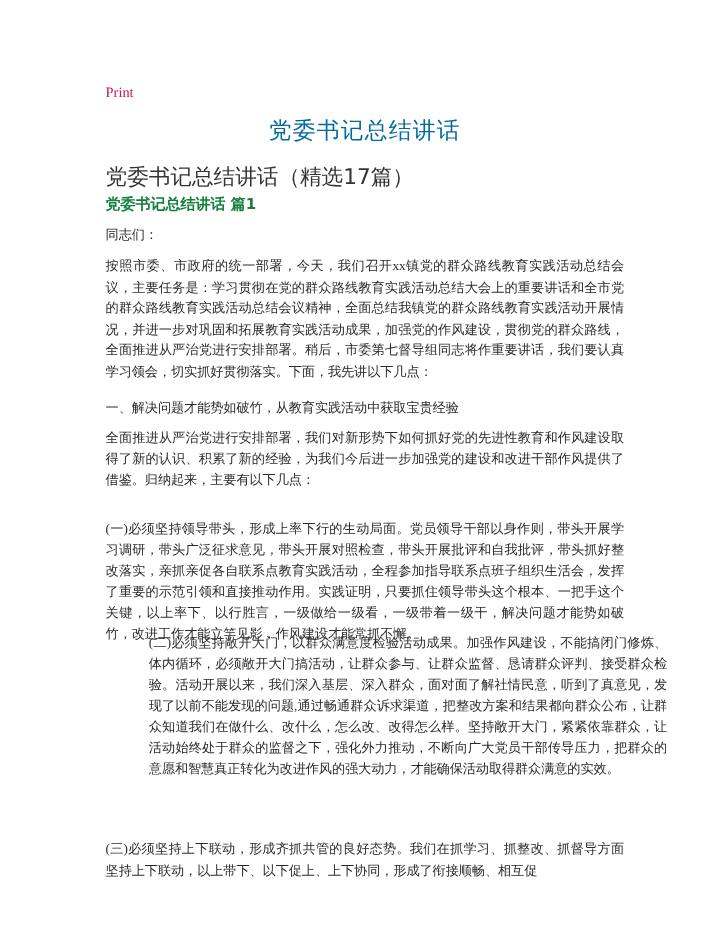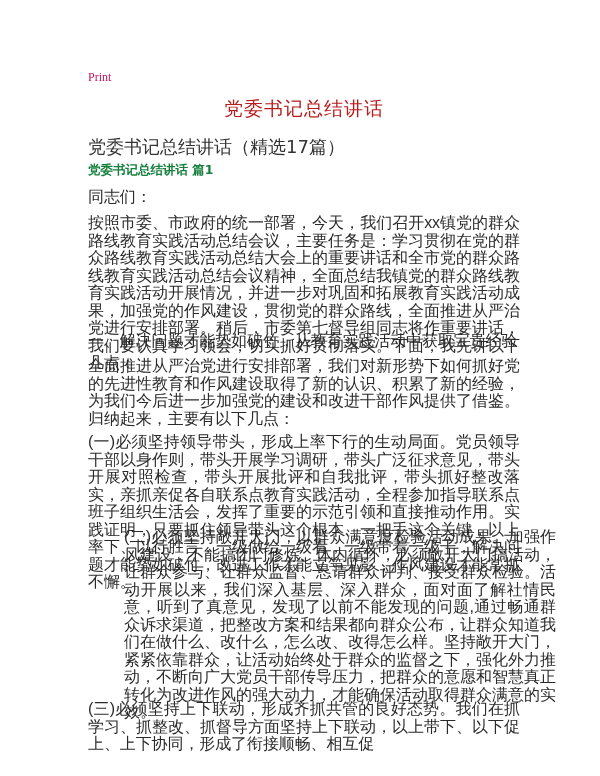--- a/index.html
+++ b/index.html
@@ -1,22 +1,22 @@
 <!DOCTYPE html>
 <html><head>
 <meta charset="utf-8">
 <style>
   html, body { margin: 0; padding: 0; background: #ffffff; }
   body { width: 600px; height: 776px; overflow: hidden; position: relative; color: #222; }
   .page { position: absolute; left: 88px; top: 0; width: 432px; }
   .print-label { position: absolute; top: 70px; left: 0; font-family: "Liberation Serif", serif; font-size: 12px; color: #be185d; }
-  .title { position: absolute; top: 96px; left: 0; width: 432px; text-align: center; font-family: "DejaVu Sans", sans-serif; font-size: 19px; color: #b91c1c; letter-spacing: 1px; }
+  .title { position: absolute; top: 96px; left: 0; width: 432px; text-align: center; font-family: "DejaVu Sans", sans-serif; font-size: 19px; color: #0369a1; letter-spacing: 1px; }
   .subtitle { position: absolute; top: 135px; left: 0; font-family: "DejaVu Sans", sans-serif; font-size: 18px; color: #333; }
   .section-head { position: absolute; top: 162px; left: 0; font-family: "DejaVu Sans", sans-serif; font-size: 12.5px; font-weight: bold; color: #15803d; }
-  .para { position: absolute; left: 0; width: 432px; font-family: Liberation Sans, sans-serif; font-size: 16px; line-height: 17.5px; color: #2a2a2a; text-align: justify; letter-spacing: -0.1px; }
+  .para { position: absolute; left: 0; width: 432px; font-family: Liberation Serif, serif; font-size: 11px; line-height: 17.5px; color: #2a2a2a; text-align: justify; letter-spacing: -0.1px; }
 </style>
 </head>
 <body>
 
 <div class="page">
   <div class="print-label">Print</div>
   <div class="title">党委书记总结讲话</div>
   <div class="subtitle">党委书记总结讲话（精选17篇）</div>
   <div class="section-head">党委书记总结讲话 篇1</div>
 

